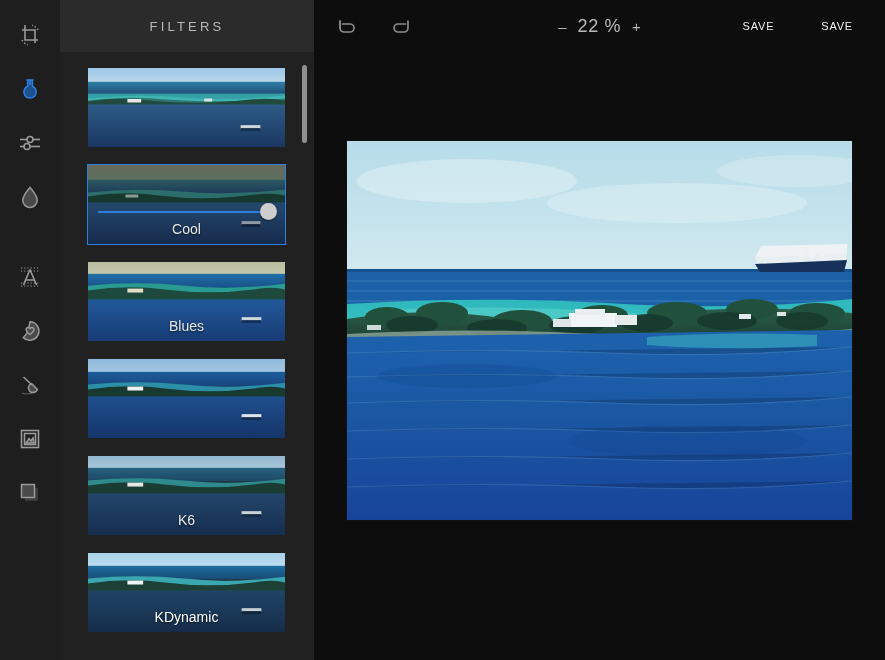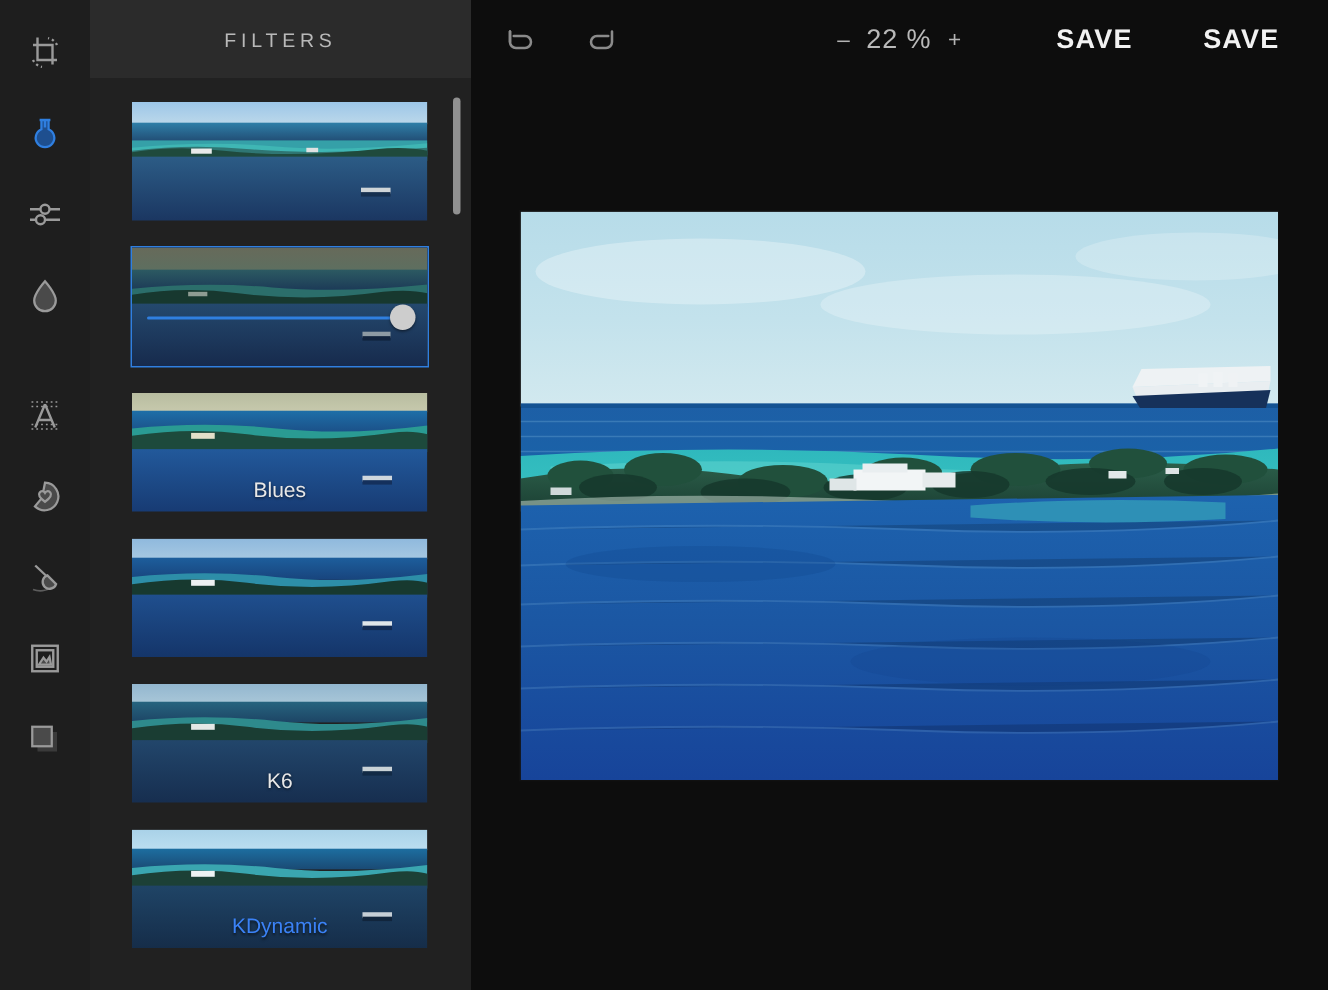--- a/index.html
+++ b/index.html
@@ -59,21 +59,21 @@
     overflow: hidden; cursor: pointer;
   }
   .thumb.selected { border: 1px solid #2f7fe0; }
   .thumb-img { position: absolute; inset: 0; }
   .thumb-label {
     position: absolute; left: 0; right: 0; bottom: 7px;
     text-align: center; color: #e8e8e8; font-size: 14px;
     text-shadow: 0 1px 2px rgba(0,0,0,.65);
     pointer-events: none;
   }
-  .thumb.faded .thumb-label { color: #3b82f6; }
+  .thumb.faded .thumb-label { color: #ffffff; }
 
   
   .thumb-slider { position: absolute; left: 10px; right: 10px; top: 48%; height: 18px; }
   .slider-track {
     position: absolute; left: 0; right: 0; top: 8px; height: 2.5px;
     background: #2f7fe0; border-radius: 2px;
   }
   .slider-handle {
     position: absolute; top: 0px; width: 17px; height: 17px;
     border-radius: 50%; background: #cdcdcd;
@@ -113,21 +113,21 @@
     color: #b4b4b4; font-size: 15px; cursor: pointer; line-height: 1;
     padding: 3px 2px;
   }
   .zoom-value { color: #b9b9b9; font-size: 18px; letter-spacing: .6px; }
 
   .topbar-right {
     position: absolute; right: 0; top: 0; height: 52px;
     display: flex; align-items: center; gap: 0;
   }
   .act-btn {
-    color: #f2f2f2; font-size: 18px; font-weight: bold; letter-spacing: .8px;
+    color: #f2f2f2; font-size: 11px; font-weight: normal; letter-spacing: .8px;
     padding: 8px 10px; cursor: pointer;
   }
   #save-button { margin-right: 27px; }
   #close-button { margin-right: 22px; }
 
   
   .canvas-area {
     position: absolute; left: 0; right: 0; top: 52px; bottom: 0;
   }
   .photo {
@@ -307,20 +307,21 @@
               <rect x="38" y="30" width="13" height="3" fill="#8e9c93"></rect>
               <rect x="0" y="38" width="200" height="44" fill="url(#tCoolFg)"></rect>
               <rect x="156" y="57" width="19" height="4" fill="#8d9aa3"></rect>
               <rect x="156" y="60" width="19" height="3" fill="#11233d"></rect>
             </svg>
           </div>
           <div class="thumb-slider">
             <div class="slider-track"></div>
             <div class="slider-handle" style="right:-2px"></div>
           </div>
+          <div class="thumb-label">Cool</div>
         </div>
 
         <div class="thumb">
           <div class="thumb-img">
             <svg class="scene" viewBox="0 0 200 82" preserveAspectRatio="none">
               <defs>
                 <linearGradient id="tBluesSky" x1="0" y1="0" x2="0" y2="1">
                   <stop offset="0" stop-color="#b8bda0"></stop>
                     <stop offset="1" stop-color="#c7c9ad"></stop>
                 </linearGradient>

